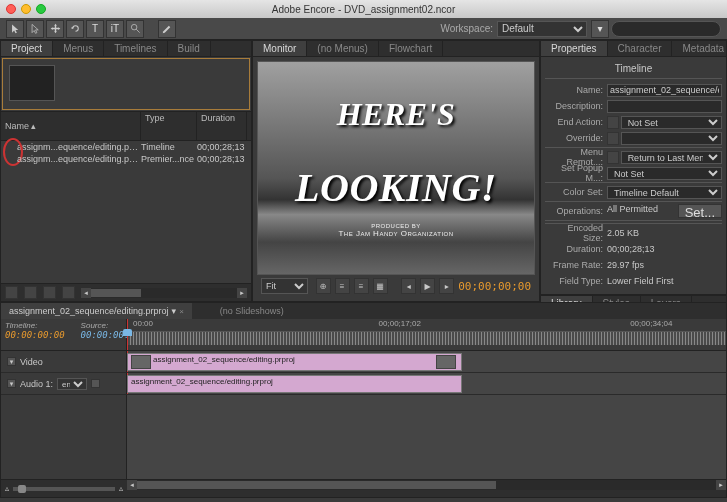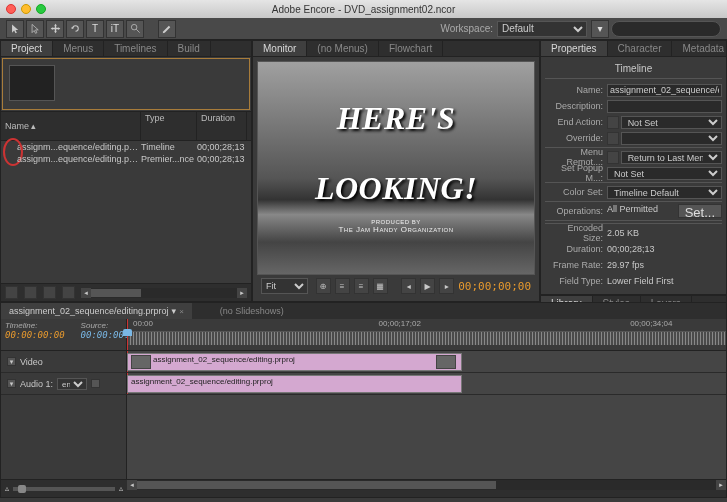--- a/index.html
+++ b/index.html
@@ -42,21 +42,21 @@
 .panel-foot .ico { width: 13px; height: 13px; background: #444; border: 1px solid #333; }
 .scrollbar-h { flex: 1; height: 10px; background: #2a2a2a; display: flex; align-items: center; }
 .scrollbar-h .arrow { width: 10px; height: 10px; background: #444; font-size: 7px; display: flex; align-items: center; justify-content: center; }
 .scrollbar-h .thumb-sb { height: 8px; background: #555; width: 30%; }
 
 .monitor { width: 288px; }
 .monitor-body { flex: 1; display: flex; flex-direction: column; padding: 4px; }
 .video { flex: 1; background: #000; border: 1px solid #555; position: relative; overflow: hidden; display: flex; align-items: center; justify-content: center; }
 .video-inner { width: 100%; height: 100%; background: linear-gradient(#a0a0a0 0%, #858585 20%, #555 55%, #333 65%, #888 72%, #444 85%, #666 100%); display: flex; flex-direction: column; align-items: center; justify-content: center; }
 .video-text { color: #fff; font-family: Georgia, serif; font-style: italic; font-weight: bold; font-size: 32px; text-align: center; line-height: 1.05; text-shadow: 2px 2px 3px #000; letter-spacing: 0.5px; }
-.video-text2 { font-family: Georgia, serif; font-style: italic; font-size: 32px; margin-top: 36px; }
+.video-text2 { font-family: Georgia, serif; font-style: italic; font-size: 40px; margin-top: 36px; }
 .producer { margin-top: 14px; color: #eee; font-size: 6px; text-align: center; font-family: Georgia, serif; letter-spacing: 0.5px; }
 .producer .org { font-size: 8px; font-variant: small-caps; }
 .mon-controls { height: 22px; display: flex; align-items: center; padding: 0 4px; gap: 4px; }
 .mon-controls select { background: #333; color: #ccc; border: 1px solid #555; font-size: 9px; height: 16px; }
 .mon-controls .spacer { flex: 1; }
 .mon-btn { width: 16px; height: 16px; background: #444; border: 1px solid #333; display: flex; align-items: center; justify-content: center; font-size: 8px; }
 .timecode { color: #e89a2e; font-size: 11px; font-family: monospace; }
 
 .right { width: 187px; display: flex; flex-direction: column; }
 .props { flex: 0 0 224px; }

